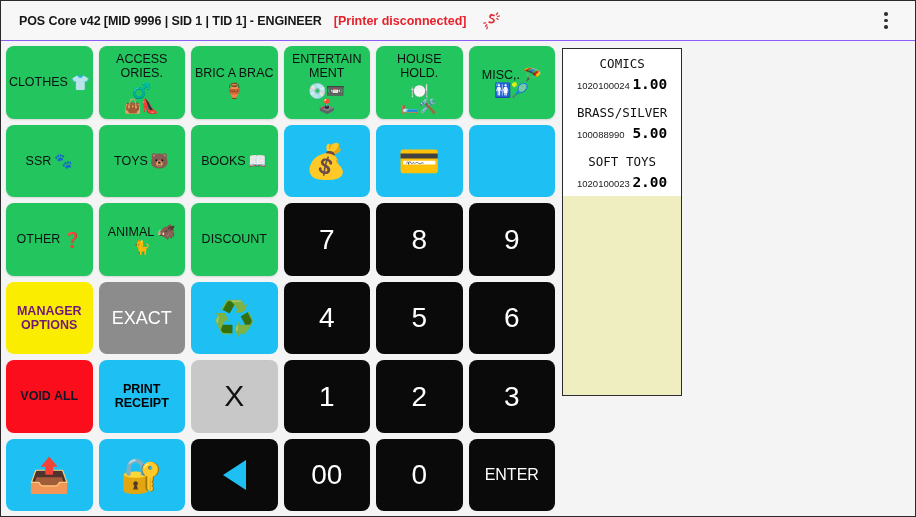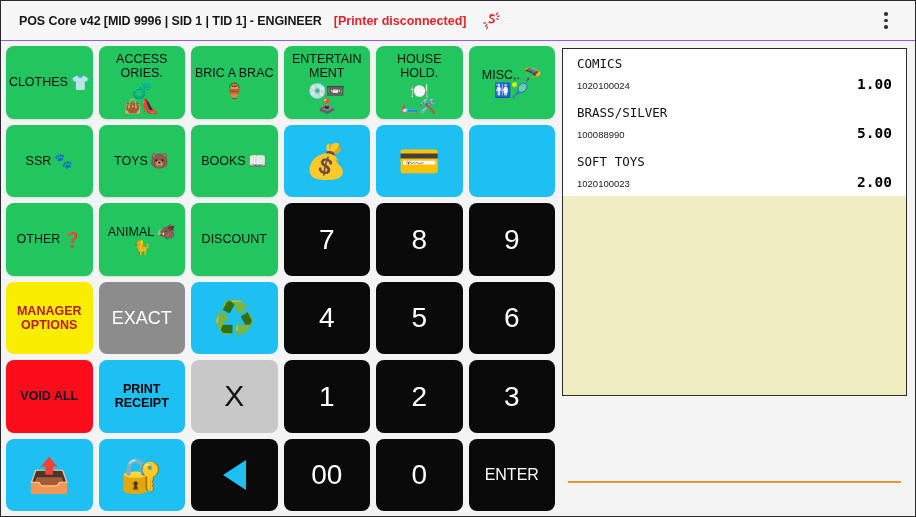--- a/index.html
+++ b/index.html
@@ -126,43 +126,44 @@
     justify-content: center;
     gap: 3px;
     flex-wrap: wrap;
   }
   .btn.cat .emo { font-size: 15px; line-height: 1; }
   .btn.cat .emo2 { font-size: 14px; line-height: 1; margin-top: 1px; }
   .btn.blue { background: #1ec0f3; }
   .btn.black { background: #0a0a0a; color: #ffffff; }
   .btn.grey { background: #c8c8c8; color: #121212; }
   .btn.darkgrey { background: #8c8c8c; color: #ffffff; }
-  .btn.yellow { background: #fbed00; color: #b91c1c; }
+  .btn.yellow { background: #fbed00; color: #701a75; }
   .btn.red { background: #fc0d1b; color: #0f172a; }
   .btn.num { font-size: 28px; font-weight: 400; }
   .btn.num.small { font-size: 16px; font-weight: 400; }
   .btn.bigicon { font-size: 34px; line-height: 1; }
   .btn.word { font-size: 12.5px; font-weight: bold; }
   .btn.exact { font-size: 18px; font-weight: 400; }
   .btn.xbtn { font-size: 30px; font-weight: 400; }
   .arrow-tri {
     width: 0; height: 0;
     border-top: 15px solid transparent;
     border-bottom: 15px solid transparent;
     border-right: 23px solid #1ec0f3;
   }
 
   
   .right {
     flex: 1 1 auto;
     padding: 7px 8px 21px 5px;
     box-sizing: border-box;
     display: flex;
-    flex-direction: column;
+    flex-direction: row;
     min-width: 0;
+    text-align: center;
   }
   .receipt {
     background: #eeeec0;
     border: 1px solid #2b2b2b;
     box-sizing: border-box;
     height: 348px;
     min-height: 348px;
     overflow: hidden;
     padding: 0;
   }

